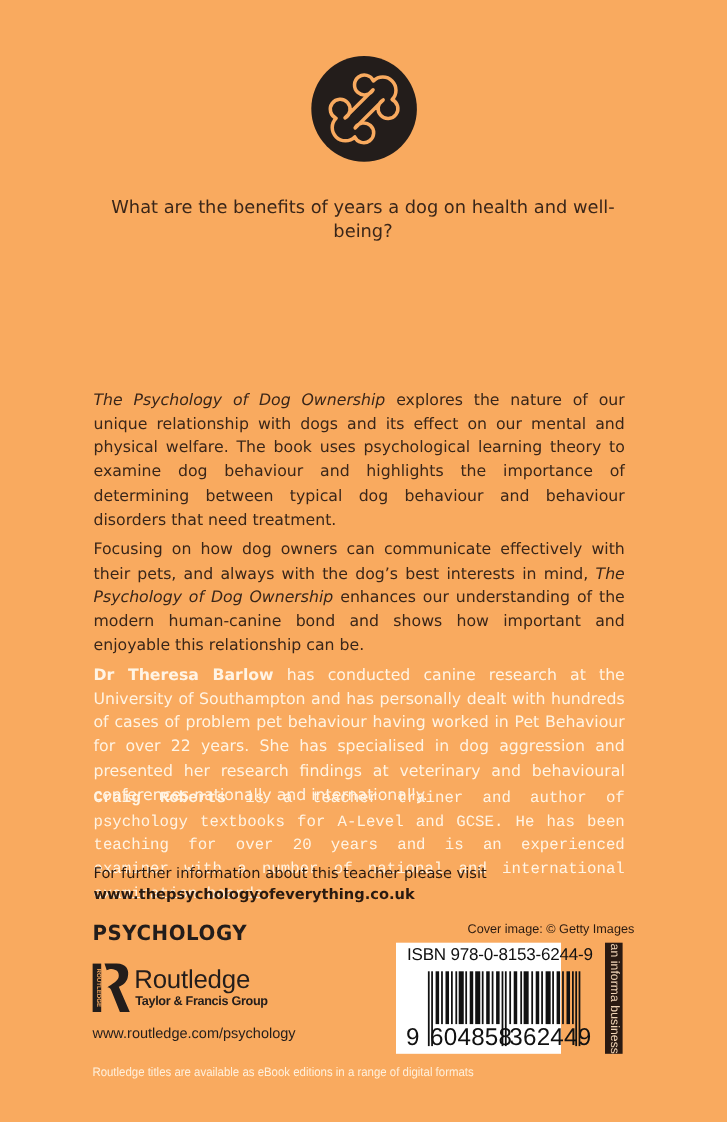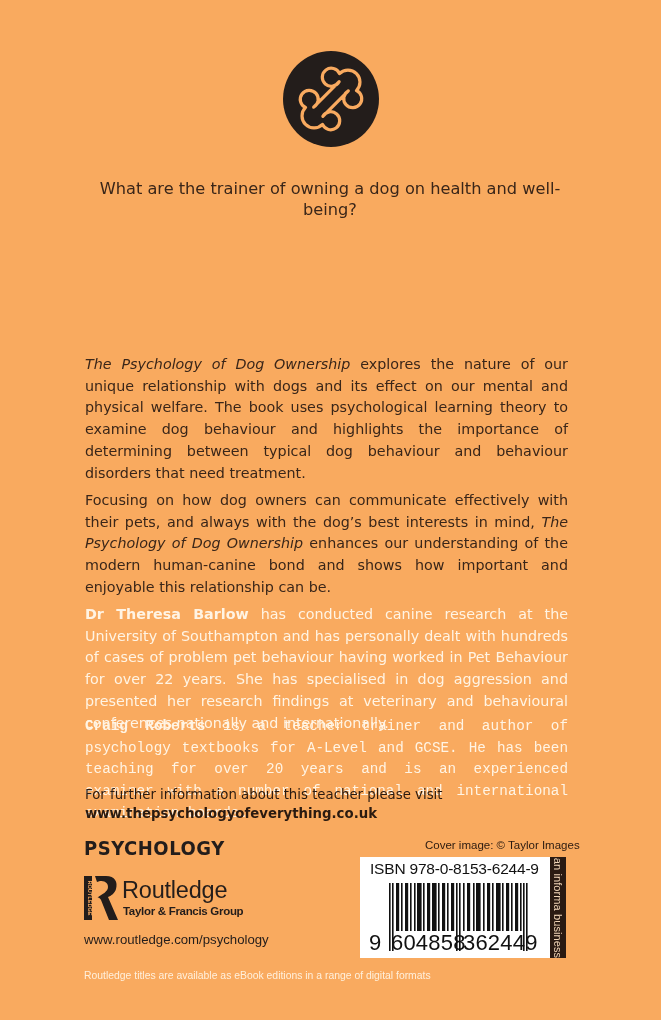--- a/index.html
+++ b/index.html
@@ -65,21 +65,21 @@
       font-family: "Liberation Sans", sans-serif; font-size: 13.2px;
       color: #231d1b;
     }
     .cover-credit {
       position: absolute; left: 425px; top: 839px;
       font-family: "Liberation Sans", sans-serif; font-size: 11.5px;
       color: #2a1a10;
     }
     .barcode-box {
       position: absolute; left: 360px; top: 857px;
-      width: 190px; height: 101px; background: #ffffff;
+      width: 150px; height: 101px; background: #ffffff;
     }
     .barcode-box .isbn {
       position: absolute; left: 10px; top: 3px;
       font-family: "Liberation Sans", sans-serif; font-size: 15.5px;
       color: #111; white-space: nowrap; letter-spacing: -0.2px;
     }
     .barcode-box svg { position: absolute; left: 0; top: 0; }
     .barcode-box .digits {
       position: absolute; top: 74px;
       font-family: "Liberation Sans", sans-serif; font-size: 22px;
@@ -110,21 +110,21 @@
 
 <div class="bone-badge">
   <svg width="96" height="96" viewBox="0 0 96 96">
     <g transform="rotate(-45 48 48)">
       <path d="M30 41.5 H66 A9 9 0 1 1 72 36 A9 9 0 1 1 72 60 A9 9 0 1 1 66 54.5 H30 A9 9 0 1 1 24 60 A9 9 0 1 1 24 36 A9 9 0 1 1 30 41.5 Z" fill="none" stroke="#f9aa5f" stroke-width="3.2" stroke-linejoin="round"></path>
     </g>
   </svg>
 </div>
 
 <div class="questions">
-  <p>What are the trainer of owning a dog on health and well-being?</p>
+  <p>What are the benefits of years a dog on health and well-being?</p>
 </div>
 
 <p class="body-text p1"><i>The Psychology of Dog Ownership</i><span> explores the nature of our unique relationship with dogs and its effect on our mental and physical welfare. The book uses psychological learning theory to examine dog behaviour and highlights the importance of determining between typical dog behaviour and behaviour disorders that need treatment.</span></p>
 
 <p class="body-text p2"><span>Focusing on how dog owners can communicate effectively with their pets, and always with the dog’s best interests in mind, </span><i>The Psychology of Dog Ownership</i><span> enhances our understanding of the modern human-canine bond and shows how important and enjoyable this relationship can be.</span></p>
 
 <p class="body-text bio bio1"><b>Dr Theresa Barlow</b><span> has conducted canine research at the University of Southampton and has personally dealt with hundreds of cases of problem pet behaviour having worked in Pet Behaviour for over 22 years. She has specialised in dog aggression and presented her research findings at veterinary and behavioural conferences nationally and internationally.</span></p>
 
 <p class="body-text bio bio2"><b>Craig Roberts</b><span> is a teacher trainer and author of psychology textbooks for A-Level and GCSE. He has been teaching for over 20 years and is an experienced examiner with a number of national and international examination boards.</span></p>
 
@@ -140,21 +140,21 @@
     <rect x="0" y="2" width="8" height="44" fill="#231d1b"></rect>
     <text x="4" y="24" fill="#f9aa5f" font-family="Liberation Sans, sans-serif" font-size="5.6" font-weight="bold" text-anchor="middle" transform="rotate(90 4 24)">ROUTLEDGE</text>
     <path d="M11 2 H22 C31 2 34 8 32 15 C31 19 27 22 24 23 L34 46 H25 L17 26 C16 24 14 23 13 24 C18 20 24 18 24 13 C24 8 20 7 16 7 L13 8 Z" fill="#231d1b"></path>
   </svg>
   <div class="name">Routledge</div>
   <div class="group">Taylor &amp; Francis Group</div>
 </div>
 
 <div class="routledge-url">www.routledge.com/psychology</div>
 
-<div class="cover-credit">Cover image: © Taylor Images</div>
+<div class="cover-credit">Cover image: © Getty Images</div>
 
 <div class="barcode-box">
   <div class="isbn">ISBN 978-0-8153-6244-9</div>
   <svg width="190" height="101" viewBox="0 0 190 101">
     <g fill="#111">
       <rect x="29" y="26" width="1.6" height="68"></rect>
       <rect x="32" y="26" width="1.6" height="68"></rect>
       <rect x="36" y="26" width="3.2" height="48"></rect>
       <rect x="41" y="26" width="1.6" height="48"></rect>
       <rect x="45" y="26" width="3.2" height="48"></rect>

